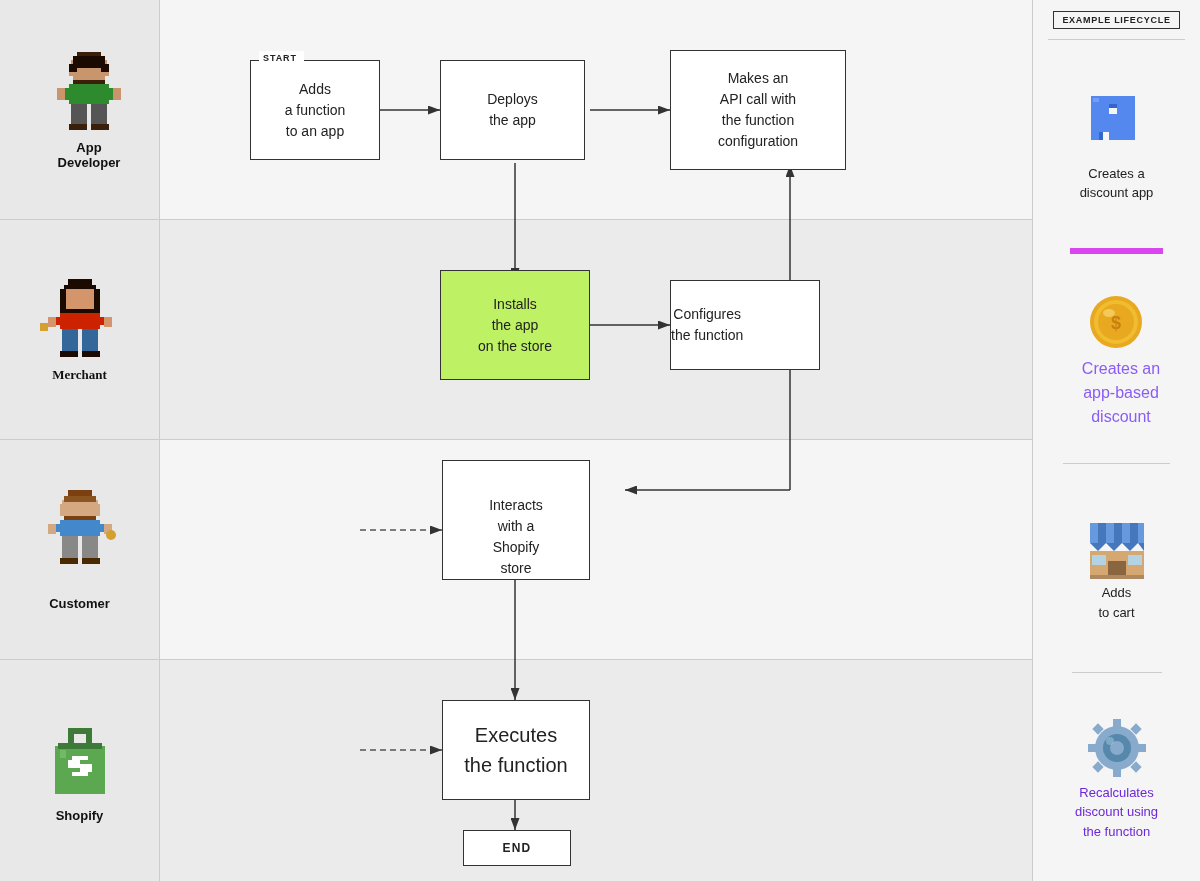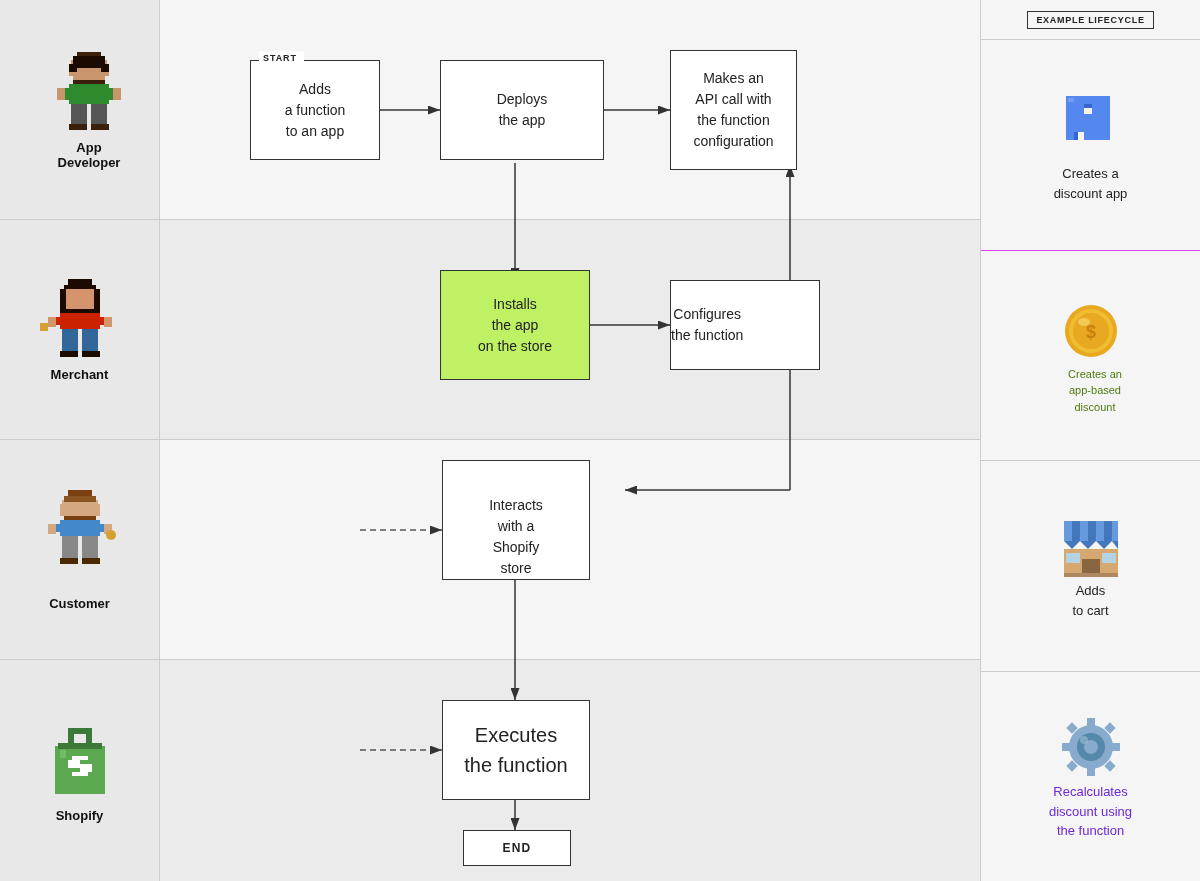--- a/index.html
+++ b/index.html
@@ -53,25 +53,26 @@
     }
     .actor-cell:last-child { border-bottom: none; }
 
     .flow-section {
       flex: 1;
       position: relative;
       background: #f5f5f5;
     }
 
     .right-sidebar {
-      width: 220px;
+      width: 168px;
       background: #f5f5f5;
       display: flex;
       flex-direction: column;
       border-left: 1px solid #ccc;
+      align-items: center;
     }
 
     
     .row-app { height: 220px; padding-left: 24px; }
     .row-merchant { height: 220px; }
     .row-customer { height: 220px; gap: 18px; }
     .row-shopify { height: 221px; }
 
     .sidebar-section {
       display: flex;
@@ -152,21 +153,21 @@
 
         <rect x="22" y="52" width="16" height="22" fill="#336699"></rect>
         <rect x="42" y="52" width="16" height="22" fill="#336699"></rect>
 
         <rect x="20" y="74" width="18" height="6" fill="#1a0a00"></rect>
         <rect x="42" y="74" width="18" height="6" fill="#1a0a00"></rect>
 
         <rect x="20" y="12" width="6" height="24" fill="#1a0a00"></rect>
         <rect x="54" y="12" width="6" height="24" fill="#1a0a00"></rect>
       </svg>
-      <div class="actor-label" style="font-size: 13px; font-weight: bold; font-family: Liberation Sans, sans-serif;">Merchant</div>
+      <div class="actor-label" style="font-size: 13px; font-weight: bold; font-family: Liberation Serif, serif;">Merchant</div>
     </div>
 
     <div class="actor-cell row-customer">
       <svg width="80" height="90" viewBox="0 0 80 90">
 
         <rect x="28" y="2" width="24" height="6" fill="#7a4010"></rect>
         <rect x="24" y="8" width="32" height="4" fill="#7a4010"></rect>
         <rect x="22" y="12" width="36" height="4" fill="#d4a880"></rect>
         <rect x="20" y="16" width="40" height="4" fill="#d4a880"></rect>
         <rect x="20" y="20" width="40" height="4" fill="#d4a880"></rect>
@@ -255,25 +256,25 @@
 
       <line x1="355" y1="800" x2="355" y2="830" stroke="#333" stroke-width="1.5" marker-end="url(#arrowhead)"></line>
     </svg>
 
     <div style="position:absolute; top:60px; left:90px; width:130px; height:100px; background:white; border:1.5px solid #333; display:flex; flex-direction:column; align-items:center; justify-content:center; font-family:Arial,sans-serif; font-size:14px; text-align:center; line-height:1.5; color:#222;">
       <div style="position:absolute; top:-10px; left:8px; font-size:10px; font-family:Arial,sans-serif; font-weight:bold; letter-spacing:0.08em; background:white; padding:0 4px;">START</div>
       <span style="font-size:9px; font-weight:bold; letter-spacing:0.1em; position:absolute; top:-9px; left:8px; background:white; padding:0 4px;">START</span>
       <span style="font-size:14px;">Adds<br>a function<br>to an app</span>
     </div>
 
-    <div style="position:absolute; top:60px; left:280px; width:164px; height:100px; background:white; border:1.5px solid #333; display:flex; align-items:center; justify-content:center; font-family:Arial,sans-serif; font-size:14px; text-align:center; line-height:1.5; color:#222;">
+    <div style="position:absolute; top:60px; left:280px; width:145px; height:100px; background:white; border:1.5px solid #333; display:flex; align-items:center; justify-content:center; font-family:Arial,sans-serif; font-size:14px; text-align:center; line-height:1.5; color:#222;">
       <span>Deploys<br>the app</span>
     </div>
 
-    <div style="position:absolute; top:50px; left:510px; width:127px; height:120px; background:white; border:1.5px solid #333; display:flex; align-items:center; justify-content:center; font-family:Arial,sans-serif; font-size:14px; text-align:center; line-height:1.5; color:#222;">
+    <div style="position:absolute; top:50px; left:510px; width:176px; height:120px; background:white; border:1.5px solid #333; display:flex; align-items:center; justify-content:center; font-family:Arial,sans-serif; font-size:14px; text-align:center; line-height:1.5; color:#222;">
       <span>Makes an<br>API call with<br>the function<br>configuration</span>
     </div>
 
     <div style="position:absolute; top:270px; left:280px; width:150px; height:110px; background:#bef264; border:1.5px solid #333; display:flex; align-items:center; justify-content:center; font-family:Arial,sans-serif; font-size:14px; text-align:center; line-height:1.5; color:#222;">
       <span>Installs<br>the app<br>on the store</span>
     </div>
 
     <div style="position:absolute; top:280px; left:510px; width:150px; height:90px; background:white; border:1.5px solid #333; display:flex; align-items:center; justify-content:flex-start; font-family:Arial,sans-serif; font-size:14px; text-align:center; line-height:1.5; color:#222;">
       <span>Configures<br>the function</span>
     </div>
@@ -291,21 +292,21 @@
     </div>
 
   </div>
 
   <div class="right-sidebar">
 
     <div style="height:40px; display:flex; align-items:center; justify-content:center; background:#f5f5f5; border-bottom:1px solid #ccc; padding:5px;">
       <div style="border:1.5px solid #333; padding:3px 8px; font-size:9px; font-family:Arial,sans-serif; font-weight:bold; letter-spacing:0.08em; color:#222;">EXAMPLE LIFECYCLE</div>
     </div>
 
-    <div class="sidebar-section" style="flex:1; border-bottom:1px solid #d946ef;gap:8px;">
+    <div class="sidebar-section" style="flex:1; border-bottom:6px solid #d946ef;gap:8px;">
 
       <svg width="70" height="70" viewBox="0 0 70 70">
         <rect x="10" y="10" width="18" height="18" fill="#5588ee"></rect>
         <rect x="28" y="10" width="8" height="8" fill="#5588ee"></rect>
         <rect x="28" y="18" width="8" height="4" fill="#3366cc"></rect>
         <rect x="36" y="10" width="18" height="18" fill="#5588ee"></rect>
         <rect x="28" y="28" width="26" height="8" fill="#5588ee"></rect>
         <rect x="10" y="28" width="18" height="18" fill="#5588ee"></rect>
         <rect x="10" y="46" width="8" height="8" fill="#5588ee"></rect>
         <rect x="18" y="46" width="4" height="8" fill="#3366cc"></rect>
@@ -319,21 +320,21 @@
     <div class="sidebar-section" style="flex:1; border-bottom:1px solid #ccc;">
 
       <svg width="70" height="70" viewBox="0 0 70 70">
         <circle cx="35" cy="35" r="26" fill="#e8a820"></circle>
         <circle cx="35" cy="35" r="22" fill="#f0bc30"></circle>
         <circle cx="35" cy="35" r="18" fill="#e8a820"></circle>
 
         <ellipse cx="28" cy="26" rx="6" ry="4" fill="#f8d870" opacity="0.7"></ellipse>
         <text x="35" y="42" text-anchor="middle" font-size="18" font-weight="bold" fill="#c88010" font-family="Arial">$</text>
       </svg>
-      <div class="sidebar-text" style="font-family:Arial,sans-serif; font-size:11px; text-align:center; color:#4d7c0f; line-height:1.5;margin-left:9px;">Creates an<br>app-based<br>discount</div>
+      <div class="sidebar-text" style="font-family:Arial,sans-serif; font-size:16px; text-align:center; color:#8b5cf6; line-height:1.5;margin-left:9px;">Creates an<br>app-based<br>discount</div>
     </div>
 
     <div class="sidebar-section" style="flex:1; border-bottom:1px solid #ccc;">
 
       <svg width="70" height="70" viewBox="0 0 70 70">
 
         <rect x="8" y="10" width="54" height="20" fill="#4477bb"></rect>
         <rect x="8" y="10" width="8" height="20" fill="#6699dd"></rect>
         <rect x="24" y="10" width="8" height="20" fill="#6699dd"></rect>
         <rect x="40" y="10" width="8" height="20" fill="#6699dd"></rect>

